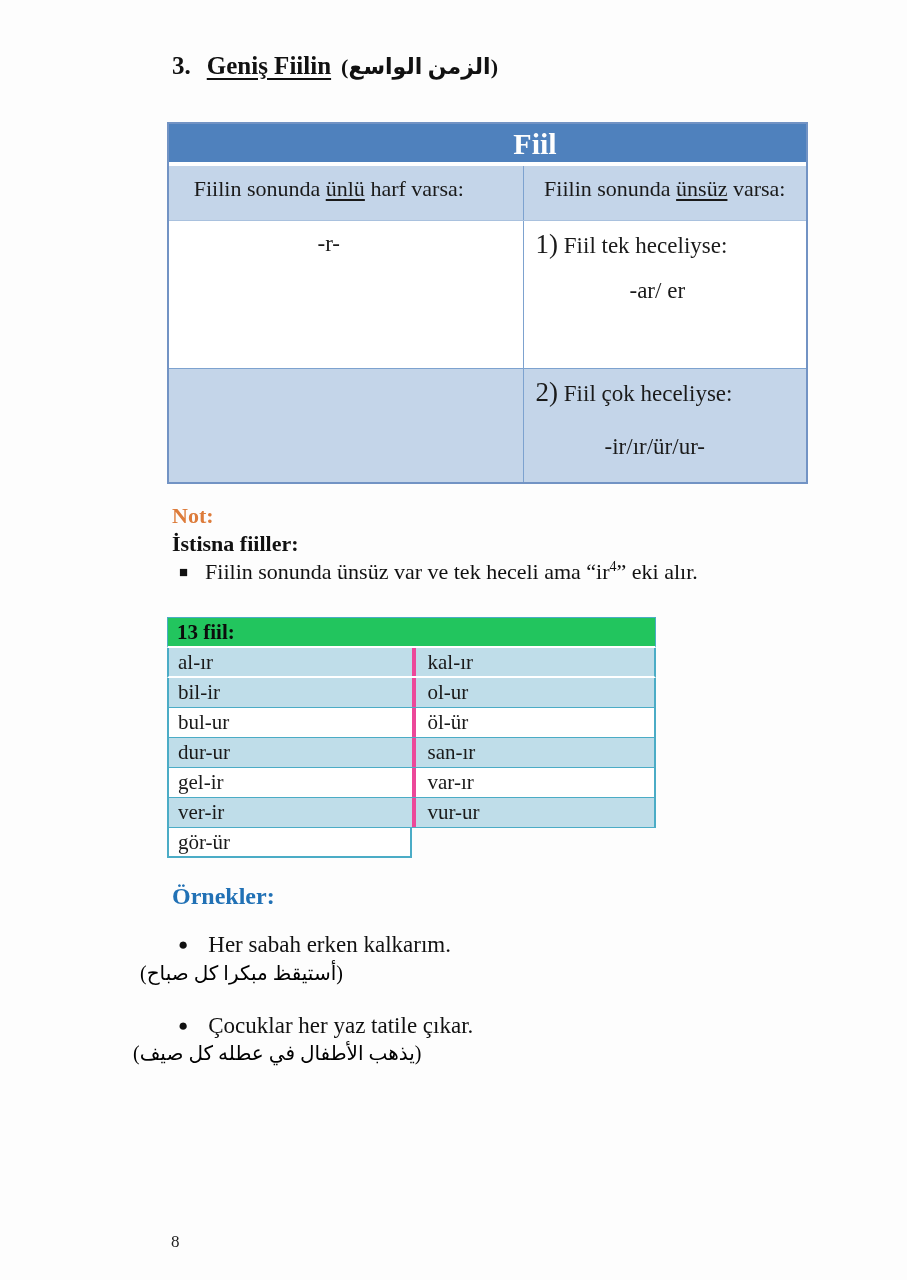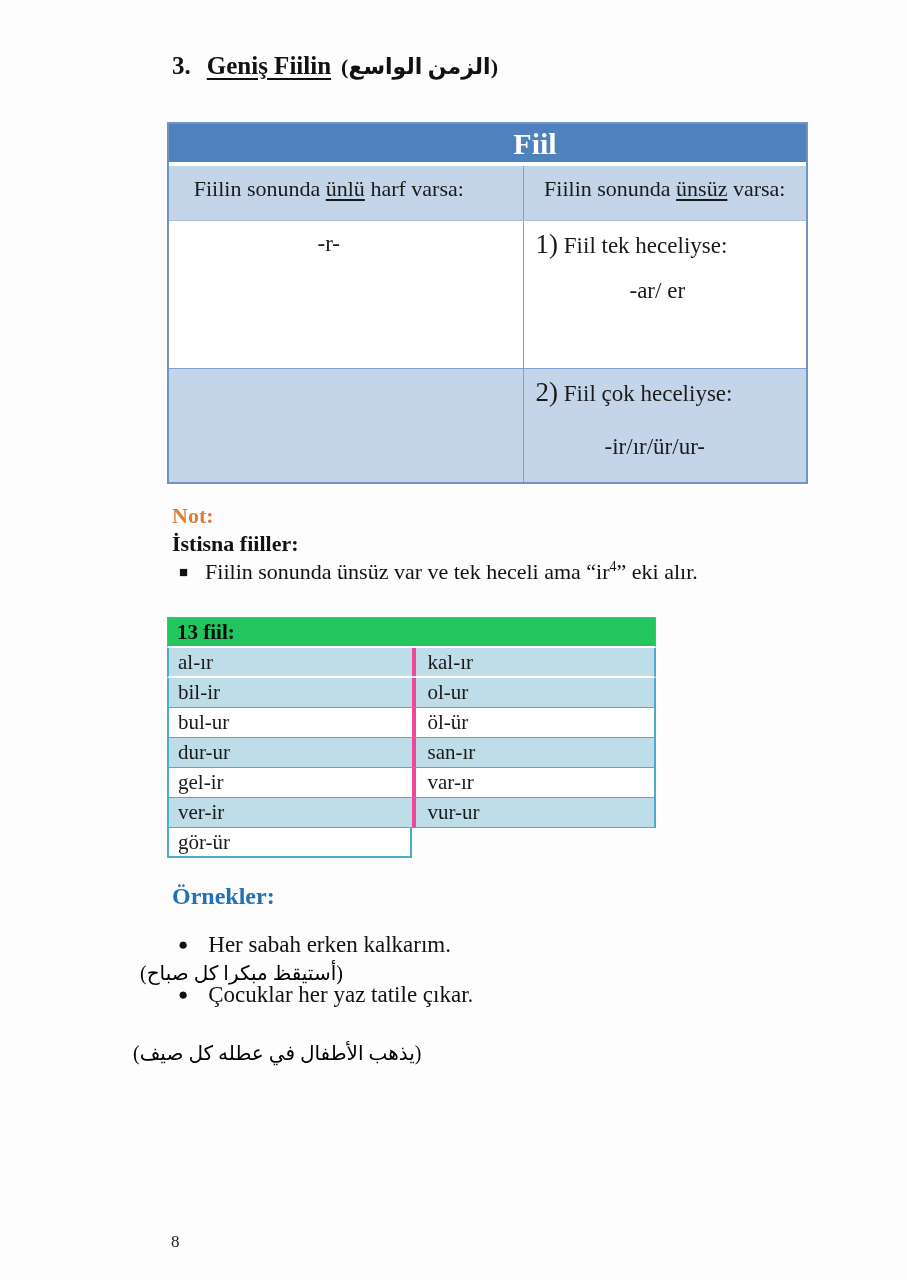--- a/index.html
+++ b/index.html
@@ -106,21 +106,21 @@
   .ex-turkish { position: absolute; font-size: 23px; white-space: nowrap; color: #111; }
   .ex-turkish .dot { font-size: 17px; margin-right: 20px; vertical-align: 2px; }
   .ex-arabic {
     position: absolute; font-size: 20px; color: #000000;
     direction: rtl; unicode-bidi: embed;
     font-family: "Liberation Serif", "DejaVu Sans", sans-serif;
     white-space: nowrap;
   }
   .ex1-t { top: 932px; left: 178px; }
   .ex1-a { top: 961px; left: 140px; }
-  .ex2-t { top: 982px; left: 178px; }
+  .ex2-t { top: 1013px; left: 178px; }
   .ex2-a { top: 1041px; left: 133px; }
 
   
   .page-number {
     position: absolute; top: 1232px; left: 171px;
     font-size: 17px; color: #222;
   }
 </style>
 </head>
 <body>

